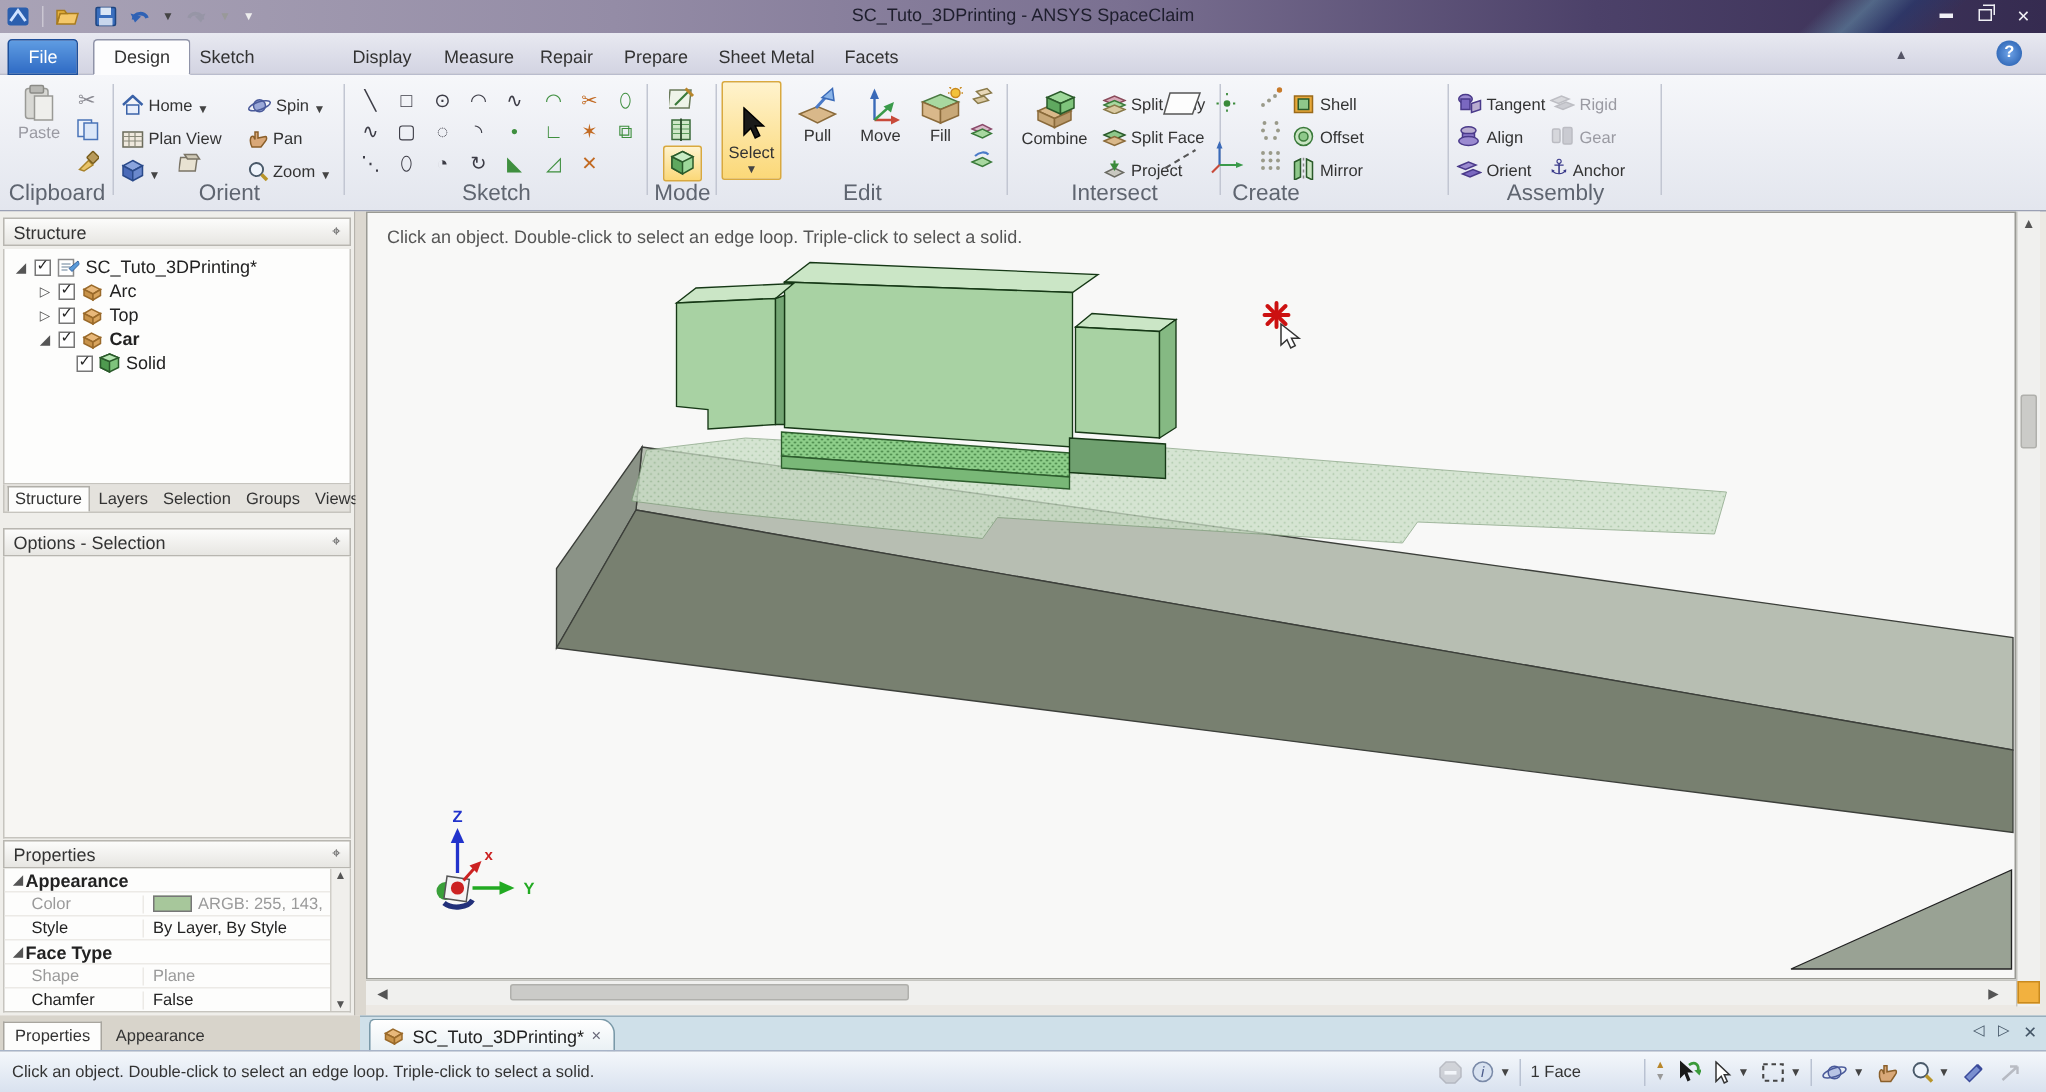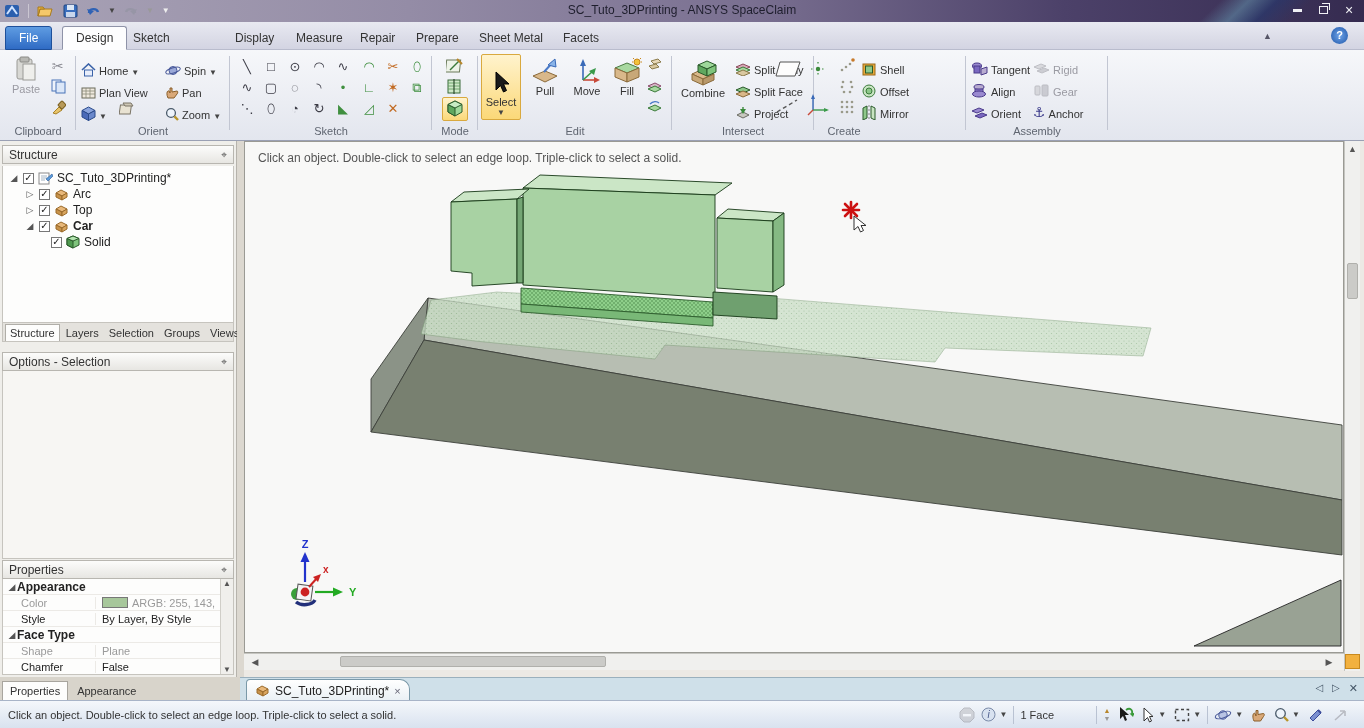--- a/index.html
+++ b/index.html
@@ -22,21 +22,21 @@
     background:linear-gradient(#e8e9f1,#d3d4e2); border-bottom:1px solid #b9bccd; }
   .rtab { position:absolute; top:4px; height:24px; padding:0 13px; display:flex; align-items:center;
     font-size:12px; color:#333; border-radius:3px 3px 0 0; }
   .rtab.file { background:linear-gradient(#5f9ce2,#2f6bc4); color:#fff; border:1px solid #1e4f9a; }
   .rtab.active { background:#fdfdfe; border:1px solid #8f93a8; border-bottom:1px solid #fdfdfe; }
 
   
   .ribbon { position:absolute; left:0; top:50px; width:1364px; height:91px;
     background:linear-gradient(#f6f7fa,#e3e6ee); border-bottom:1px solid #9aa0b4; }
   .grp { position:absolute; top:2px; height:86px; }
-  .glabel { position:absolute; bottom:1px; left:0; right:0; text-align:center; font-size:11px; color:#5f6570; }
+  .glabel { position:absolute; bottom:1px; left:0; right:0; text-align:center; font-size:15px; color:#5f6570; }
   .gsep { position:absolute; top:6px; height:74px; width:1px; background:#c2c6d2; }
   .bigbtn { position:absolute; width:40px; display:flex; flex-direction:column; align-items:center; gap:1px; font-size:11px; color:#333; }
   .smallbtn { position:absolute; display:flex; align-items:flex-end; gap:3px; height:20px; font-size:11px; color:#333; white-space:nowrap; }
   .hl { background:linear-gradient(#fff3cd,#fbd878); border:1px solid #d9a93f; border-radius:2px; }
   .dis { color:#9a9aa2; }
   .dd { font-size:8px; color:#444; line-height:1; }
   .cell { position:absolute; width:24px; height:21px; display:flex; align-items:center; justify-content:center; font-size:13px; color:#3c3c46; }
   .g-green { color:#3f8f3f; } .g-orange { color:#c26a22; }
 
   

